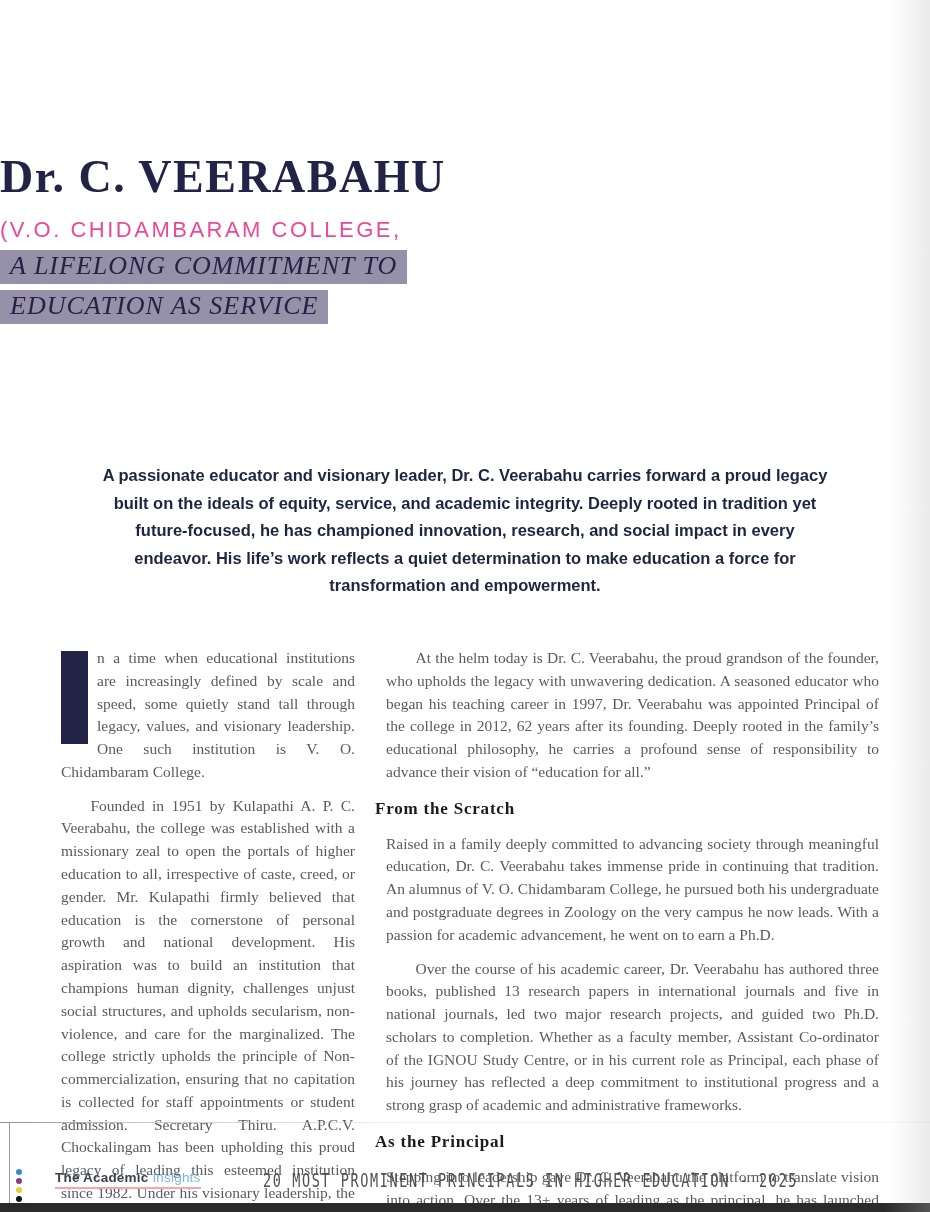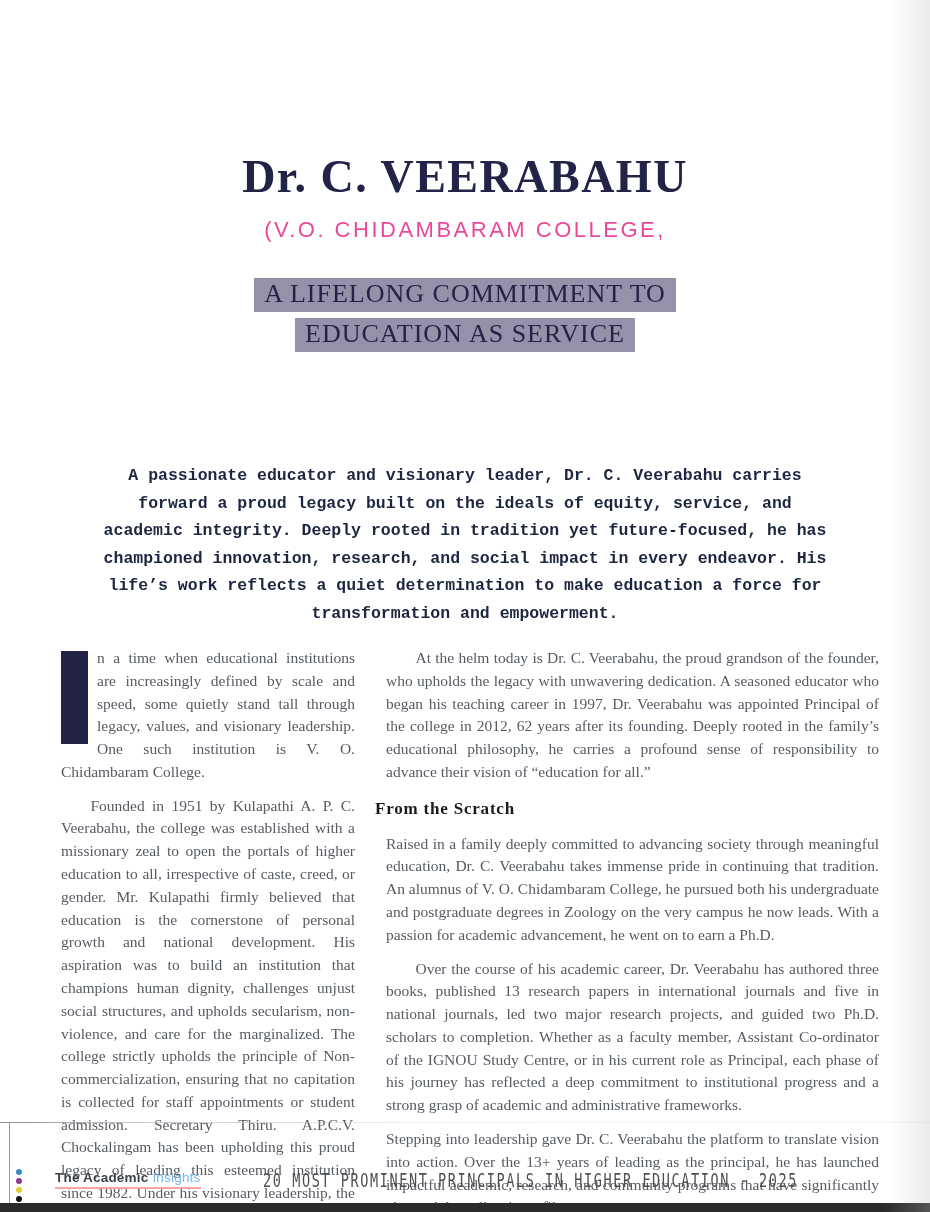--- a/index.html
+++ b/index.html
@@ -3,41 +3,41 @@
 <meta charset="utf-8">
 <style>
   html,body{margin:0;padding:0;}
   body{
     width:930px;height:1212px;position:relative;background:#ffffff;
     font-family:"Liberation Serif", serif;overflow:hidden;
   }
   .page{position:absolute;inset:0;background:#ffffff;}
 
   
-  .header{position:absolute;top:150px;left:0;width:100%;text-align:center;}
+  .header{position:absolute;top:150px;left:0;width:100%;text-align:left;}
   .title{
     font-family:"Liberation Serif", serif;font-weight:bold;
     font-size:46px;color:#232347;letter-spacing:1.5px;margin:0;
   }
   .subtitle{
     margin-top:10px;font-family:"Liberation Sans", sans-serif;
     font-size:22px;color:#ec4899;letter-spacing:2.5px;line-height:1.55;
     font-weight:normal;
   }
-  .banner{margin-top:28px;line-height:1.0;}
+  .banner{line-height:1.0;font-style:italic;}
   .banner-line{
     display:inline-block;background:#9691a8;color:#232347;
     font-family:"Liberation Serif", serif;font-size:26px;letter-spacing:1px;
     padding:3px 10px 5px 10px;margin:3px 0;
   }
 
   
   .intro{
     position:absolute;top:462px;left:95px;width:740px;text-align:center;
-    font-family:Liberation Mono, monospace;font-weight:bold;
+    font-family:Liberation Sans, sans-serif;font-weight:bold;
     font-size:16.5px;line-height:1.67;color:#1d2540;
   }
 
   
   .columns{
     position:absolute;top:636px;left:50px;width:840px;
     display:flex;gap:9px;
     font-family:"Liberation Serif", serif;font-size:15.5px;
     line-height:1.47;color:#565b63;text-align:justify;
   }
@@ -112,20 +112,21 @@
   <div class="columns">
     <div class="col-left">
       <p><span class="dropcap">I</span><span>n a time when educational institutions are increasingly defined by scale and speed, some quietly stand tall through legacy, values, and visionary leadership. One such institution is V. O. Chidambaram College.</span></p>
       <p class="indent">Founded in 1951 by Kulapathi A. P. C. Veerabahu, the college was established with a missionary zeal to open the portals of higher education to all, irrespective of caste, creed, or gender. Mr. Kulapathi firmly believed that education is the cornerstone of personal growth and national development. His aspiration was to build an institution that champions human dignity, challenges unjust social structures, and upholds secularism, non-violence, and care for the marginalized. The college strictly upholds the principle of Non-commercialization, ensuring that no capitation is collected for staff appointments or student admission. Secretary Thiru. A.P.C.V. Chockalingam has been upholding this proud legacy of leading this esteemed institution since 1982. Under his visionary leadership, the college is celebrating its 75th year-Platinum Jubilee—this year, marking a significant milestone in its journey of academic excellence.</p>
     </div>
     <div class="col-right">
       <p class="indent">At the helm today is Dr. C. Veerabahu, the proud grandson of the founder, who upholds the legacy with unwavering dedication. A seasoned educator who began his teaching career in 1997, Dr. Veerabahu was appointed Principal of the college in 2012, 62 years after its founding. Deeply rooted in the family’s educational philosophy, he carries a profound sense of responsibility to advance their vision of “education for all.”</p>
       <p class="sec-heading">From the Scratch</p>
       <p>Raised in a family deeply committed to advancing society through meaningful education, Dr. C. Veerabahu takes immense pride in continuing that tradition. An alumnus of V. O. Chidambaram College, he pursued both his undergraduate and postgraduate degrees in Zoology on the very campus he now leads. With a passion for academic advancement, he went on to earn a Ph.D.</p>
       <p class="indent">Over the course of his academic career, Dr. Veerabahu has authored three books, published 13 research papers in international journals and five in national journals, led two major research projects, and guided two Ph.D. scholars to completion. Whether as a faculty member, Assistant Co-ordinator of the IGNOU Study Centre, or in his current role as Principal, each phase of his journey has reflected a deep commitment to institutional progress and a strong grasp of academic and administrative frameworks.</p>
+      <p class="sec-heading">As the Principal</p>
       <p>Stepping into leadership gave Dr. C. Veerabahu the platform to translate vision into action. Over the 13+ years of leading as the principal, he has launched impactful academic, research, and community programs that have significantly elevated the college's profile.</p>
     </div>
   </div>
 
   <div class="corner-hline"></div>
   <div class="corner-vline"></div>
 
   <div class="dots">
     <span class="dot" style="background: rgb(59, 135, 208);"></span>
     <span class="dot" style="background: rgb(142, 58, 142);"></span>

